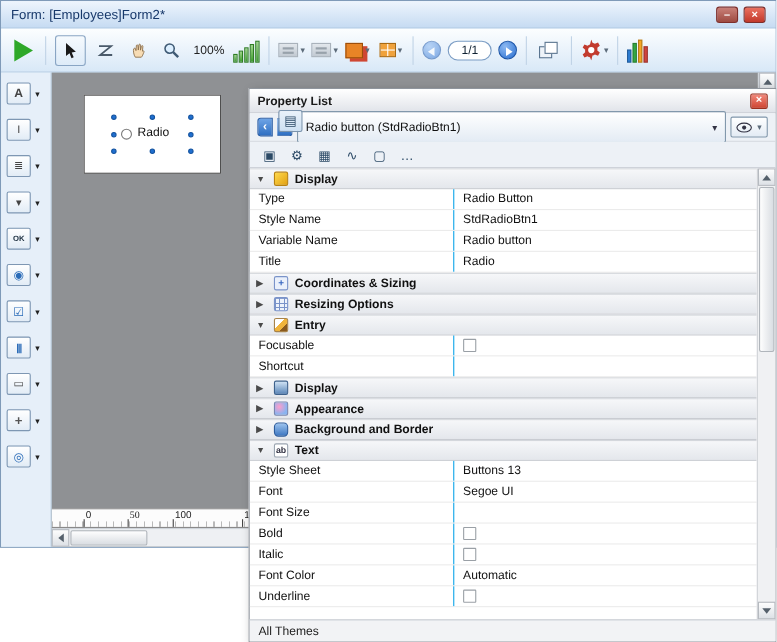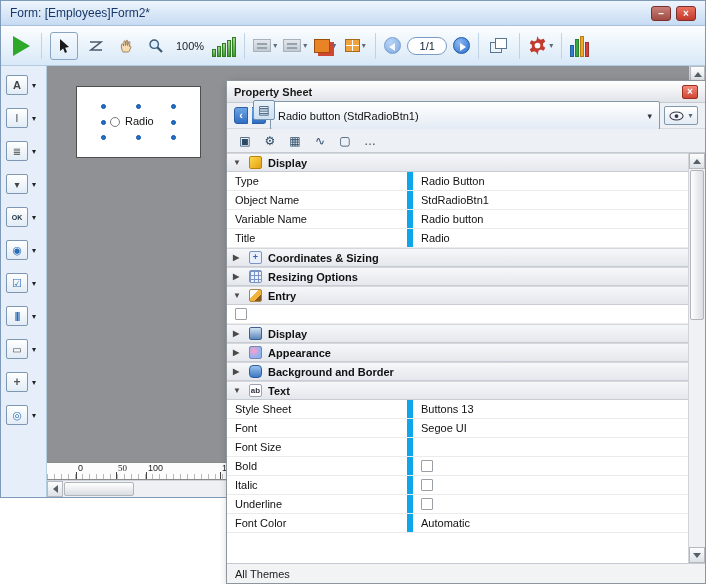--- a/index.html
+++ b/index.html
@@ -115,21 +115,21 @@
     display:flex;align-items:center;justify-content:center;gap:2px}
   .ptabs{height:24px;flex:0 0 24px;background:#edf1f6;border-bottom:1px solid #c6cad1;display:flex;align-items:center;padding:0 7px;gap:3px}
   .ptab{width:22px;height:20px;text-align:center;font-size:12px;line-height:19px;color:#2c4a66;border:1px solid transparent;border-radius:2px}
   .ptab.sel{border-color:#7a93ad;background:linear-gradient(#eaf2fa,#cde0f2)}
   .pgridwrap{flex:1;position:relative;overflow:hidden}
   .pgrid{position:absolute;left:0;top:0;right:17px;bottom:0;overflow:hidden}
   .prow{height:19px;display:flex;font-size:11px;color:#111}
   .prow.section{background:linear-gradient(#f6f7f9,#e4e7ec);border-top:1px solid #d4d7dc;border-bottom:1px solid #c9ccd2;
     font-weight:bold;align-items:center;padding-left:6px;gap:6px}
   .prow.data{border-bottom:1px solid #ebebeb}
-  .pname{width:186px;flex:0 0 186px;border-right:6px solid #0ea5e9;padding:3px 13px 0 8px;overflow:hidden;white-space:nowrap}
+  .pname{width:186px;flex:0 0 186px;border-right:1px solid #0ea5e9;padding:3px 13px 0 8px;overflow:hidden;white-space:nowrap}
   .pval{flex:1;padding:3px 0 0 8px;overflow:hidden;white-space:nowrap}
   .cb{width:12px;height:12px;border:1px solid #9aa0a6;background:#fff;display:inline-block;vertical-align:-2px;border-radius:1px}
   .tri{font-size:8px;color:#4a4a4a;width:10px;flex:0 0 10px}
   .sicon{width:13px;height:13px;flex:0 0 13px;border-radius:2px;display:inline-flex;align-items:center;justify-content:center;
     font-size:9px;font-weight:bold;line-height:1}
   .si-objects{background:linear-gradient(135deg,#ffd94d,#e2a112);border:1px solid #b9820f}
   .si-coordinates{background:#eaf0fb;border:1px solid #7a93c9;color:#3565c0}
   .si-coordinates:after{content:"+"}
   .si-resizing{background:
       repeating-linear-gradient(to right,#7a93c9 0 1px,transparent 1px 4px),
@@ -314,21 +314,21 @@
         </div>
       </div>
 
       <div class="ruler">
           <div class="rtick" style="left: 29px;">
             <span class="rnum">0</span>
           </div>
           <div class="rtick" style="left: 69px; font-family: Liberation Serif, serif;">
             <span class="rnum">50</span>
           </div>
-          <div class="rtick" style="left: 99px;">
+          <div class="rtick" style="left: 110px;">
             <span class="rnum">100</span>
           </div>
           <div class="rtick" style="left: 173px;">
             <span class="rnum">150</span>
           </div>
         </div>
 
       <div class="hscroll">
         <div class="sarr left">
             <span class="tri-l"></span>
@@ -346,21 +346,21 @@
         <div class="vthumb"></div>
         <div class="sarr down">
             <span class="tri-d"></span>
           </div>
       </div>
     </div>
   </div>
 
   <div class="plist">
     <div class="ptitle">
-      <span class="lbl">Property Sheet</span>
+      <span class="lbl">Property List</span>
       <div class="pclose">×</div>
     </div>
 
     <div class="pselrow">
       <div class="pnavbtn first">‹</div>
       <div class="pnavbtn last">›</div>
       <div class="pcombo">
         <span>Radio button (StdRadioBtn1)</span>
         <span class="arrow">▾</span>
       </div>
@@ -388,21 +388,21 @@
           <div class="prow section">
             <span class="tri">▼</span>
             <span class="sicon si-objects"></span>
             <span>Display</span>
           </div>
           <div class="prow data">
             <div class="pname">Type</div>
             <div class="pval"><span>Radio Button</span></div>
           </div>
           <div class="prow data">
-            <div class="pname">Object Name</div>
+            <div class="pname">Style Name</div>
             <div class="pval"><span>StdRadioBtn1</span></div>
           </div>
           <div class="prow data">
             <div class="pname">Variable Name</div>
             <div class="pval"><span>Radio button</span></div>
           </div>
           <div class="prow data">
             <div class="pname">Title</div>
             <div class="pval"><span>Radio</span></div>
           </div>
@@ -415,21 +415,26 @@
             <span class="tri">▶</span>
             <span class="sicon si-resizing"></span>
             <span>Resizing Options</span>
           </div>
           <div class="prow section">
             <span class="tri">▼</span>
             <span class="sicon si-entry"></span>
             <span>Entry</span>
           </div>
           <div class="prow data">
+            <div class="pname">Focusable</div>
             <div class="pval"><span class="cb"></span></div>
+          </div>
+          <div class="prow data">
+            <div class="pname">Shortcut</div>
+            <div class="pval"><span></span></div>
           </div>
           <div class="prow section">
             <span class="tri">▶</span>
             <span class="sicon si-display"></span>
             <span>Display</span>
           </div>
           <div class="prow section">
             <span class="tri">▶</span>
             <span class="sicon si-appearance"></span>
             <span>Appearance</span>
@@ -457,26 +462,26 @@
           </div>
           <div class="prow data">
             <div class="pname">Bold</div>
             <div class="pval"><span class="cb"></span></div>
           </div>
           <div class="prow data">
             <div class="pname">Italic</div>
             <div class="pval"><span class="cb"></span></div>
           </div>
           <div class="prow data">
+            <div class="pname">Font Color</div>
+            <div class="pval"><span>Automatic</span></div>
+          </div>
+          <div class="prow data">
             <div class="pname">Underline</div>
             <div class="pval"><span class="cb"></span></div>
-          </div>
-          <div class="prow data">
-            <div class="pname">Font Color</div>
-            <div class="pval"><span>Automatic</span></div>
           </div>
         </div>
       <div class="pvscroll">
         <div class="sarr up">
             <span class="tri-u"></span>
           </div>
         <div class="pvthumb"></div>
         <div class="sarr down">
             <span class="tri-d"></span>
           </div>

